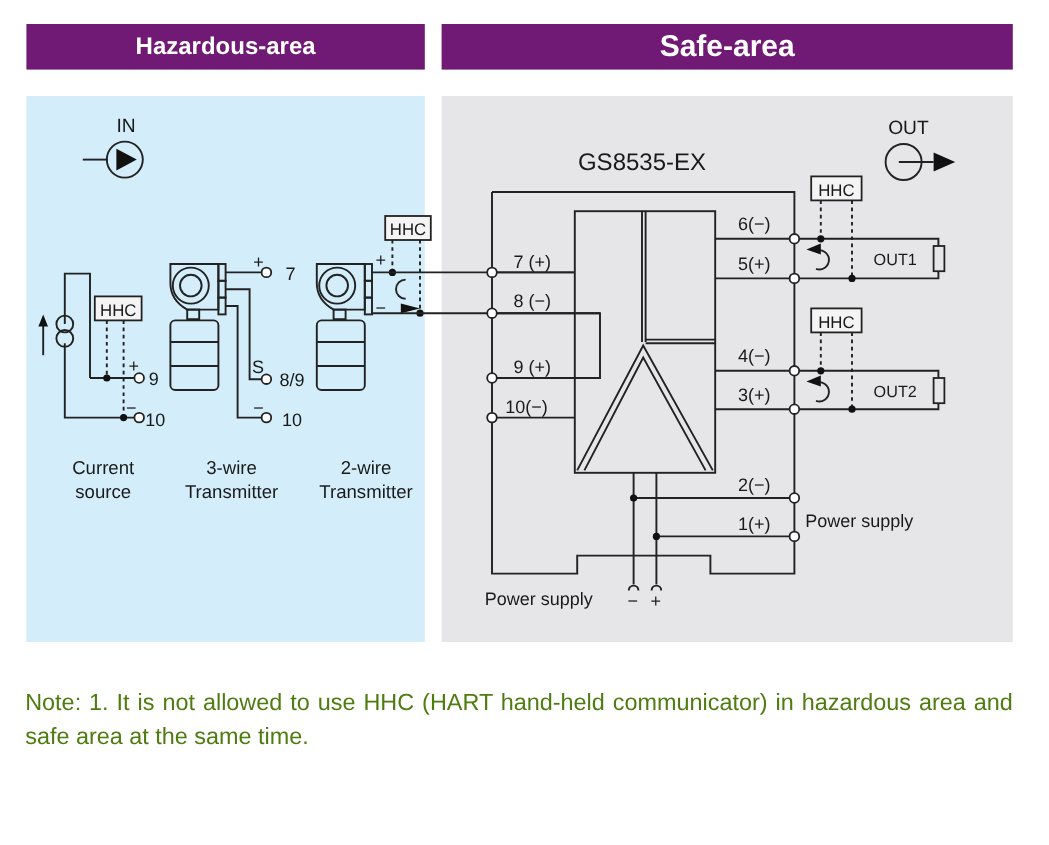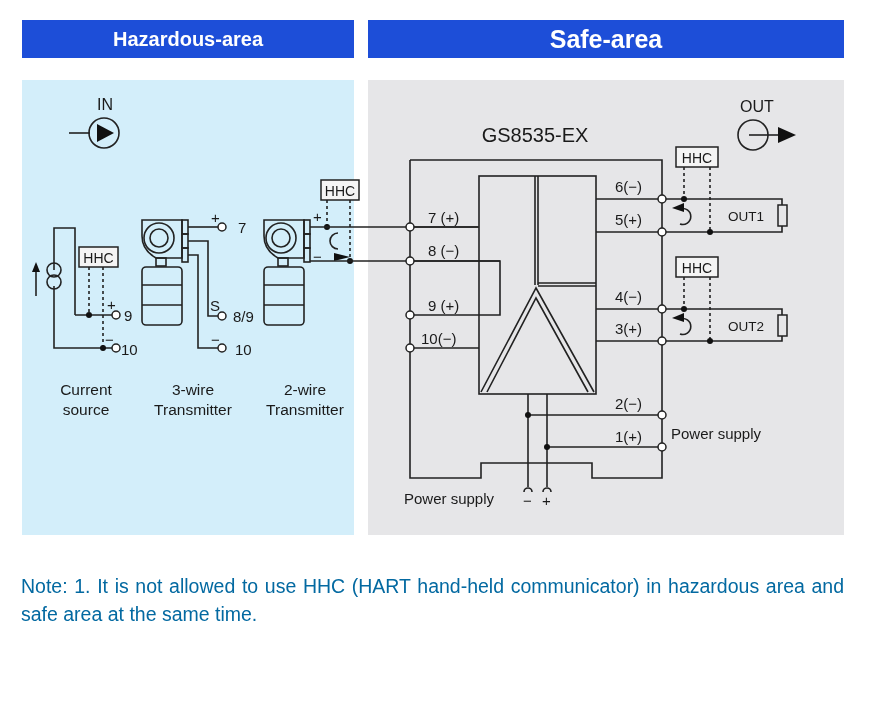--- a/index.html
+++ b/index.html
@@ -1,33 +1,33 @@
 <!DOCTYPE html>
 <html><head>
 <meta charset="utf-8">
 <style>
   html, body { margin:0; padding:0; background:#ffffff; }
   body { width:874px; height:704px; position:relative; overflow:hidden;
          font-family:"Liberation Sans", sans-serif; color:#1a1a1a; }
-  .hdr { position:absolute; top:20px; height:38px; background:#1d4ed8; color:#fff;
+  .hdr { position:absolute; top:20px; height:38px; background:#701a75; color:#fff;
          font-weight:bold; display:flex; align-items:center; justify-content:center;
          font-family:"Liberation Sans", sans-serif; }
   #hdr-haz { left:22px; width:332px; font-size:20px; }
   #hdr-safe { left:368px; width:476px; font-size:25px; }
   #panel-haz { position:absolute; left:22px; top:80px; width:332px; height:455px; background:#d3eefa; }
   #panel-safe { position:absolute; left:368px; top:80px; width:476px; height:455px; background:#e6e6e8; }
   svg#diagram { position:absolute; left:0; top:0; width:874px; height:560px; }
   svg text { font-family:"Liberation Sans", sans-serif; fill:#1a1a1a; }
   .w { stroke:#222; stroke-width:1.6; fill:none; }
   .dot { fill:#111; }
   .term { fill:#fff; stroke:#222; stroke-width:1.5; }
   .dash { stroke:#222; stroke-width:1.6; stroke-dasharray:3 3; fill:none; }
   .hhcbox { fill:#f4f4f4; stroke:#222; stroke-width:1.5; }
   .notes { position:absolute; left:21px; top:572px; width:823px; font-size:19.5px; line-height:28px;
-           text-align:justify; font-family:"Liberation Sans", sans-serif; color:#0369a1; }
+           text-align:justify; font-family:"Liberation Sans", sans-serif; color:#4d7c0f; }
   .notes p { margin:0; }
   .indent { text-indent:45px; }
 </style>
 </head>
 <body>
 
 <div class="hdr" id="hdr-haz">Hazardous-area</div>
 <div class="hdr" id="hdr-safe">Safe-area</div>
 <div id="panel-haz"></div>
 <div id="panel-safe"></div>

